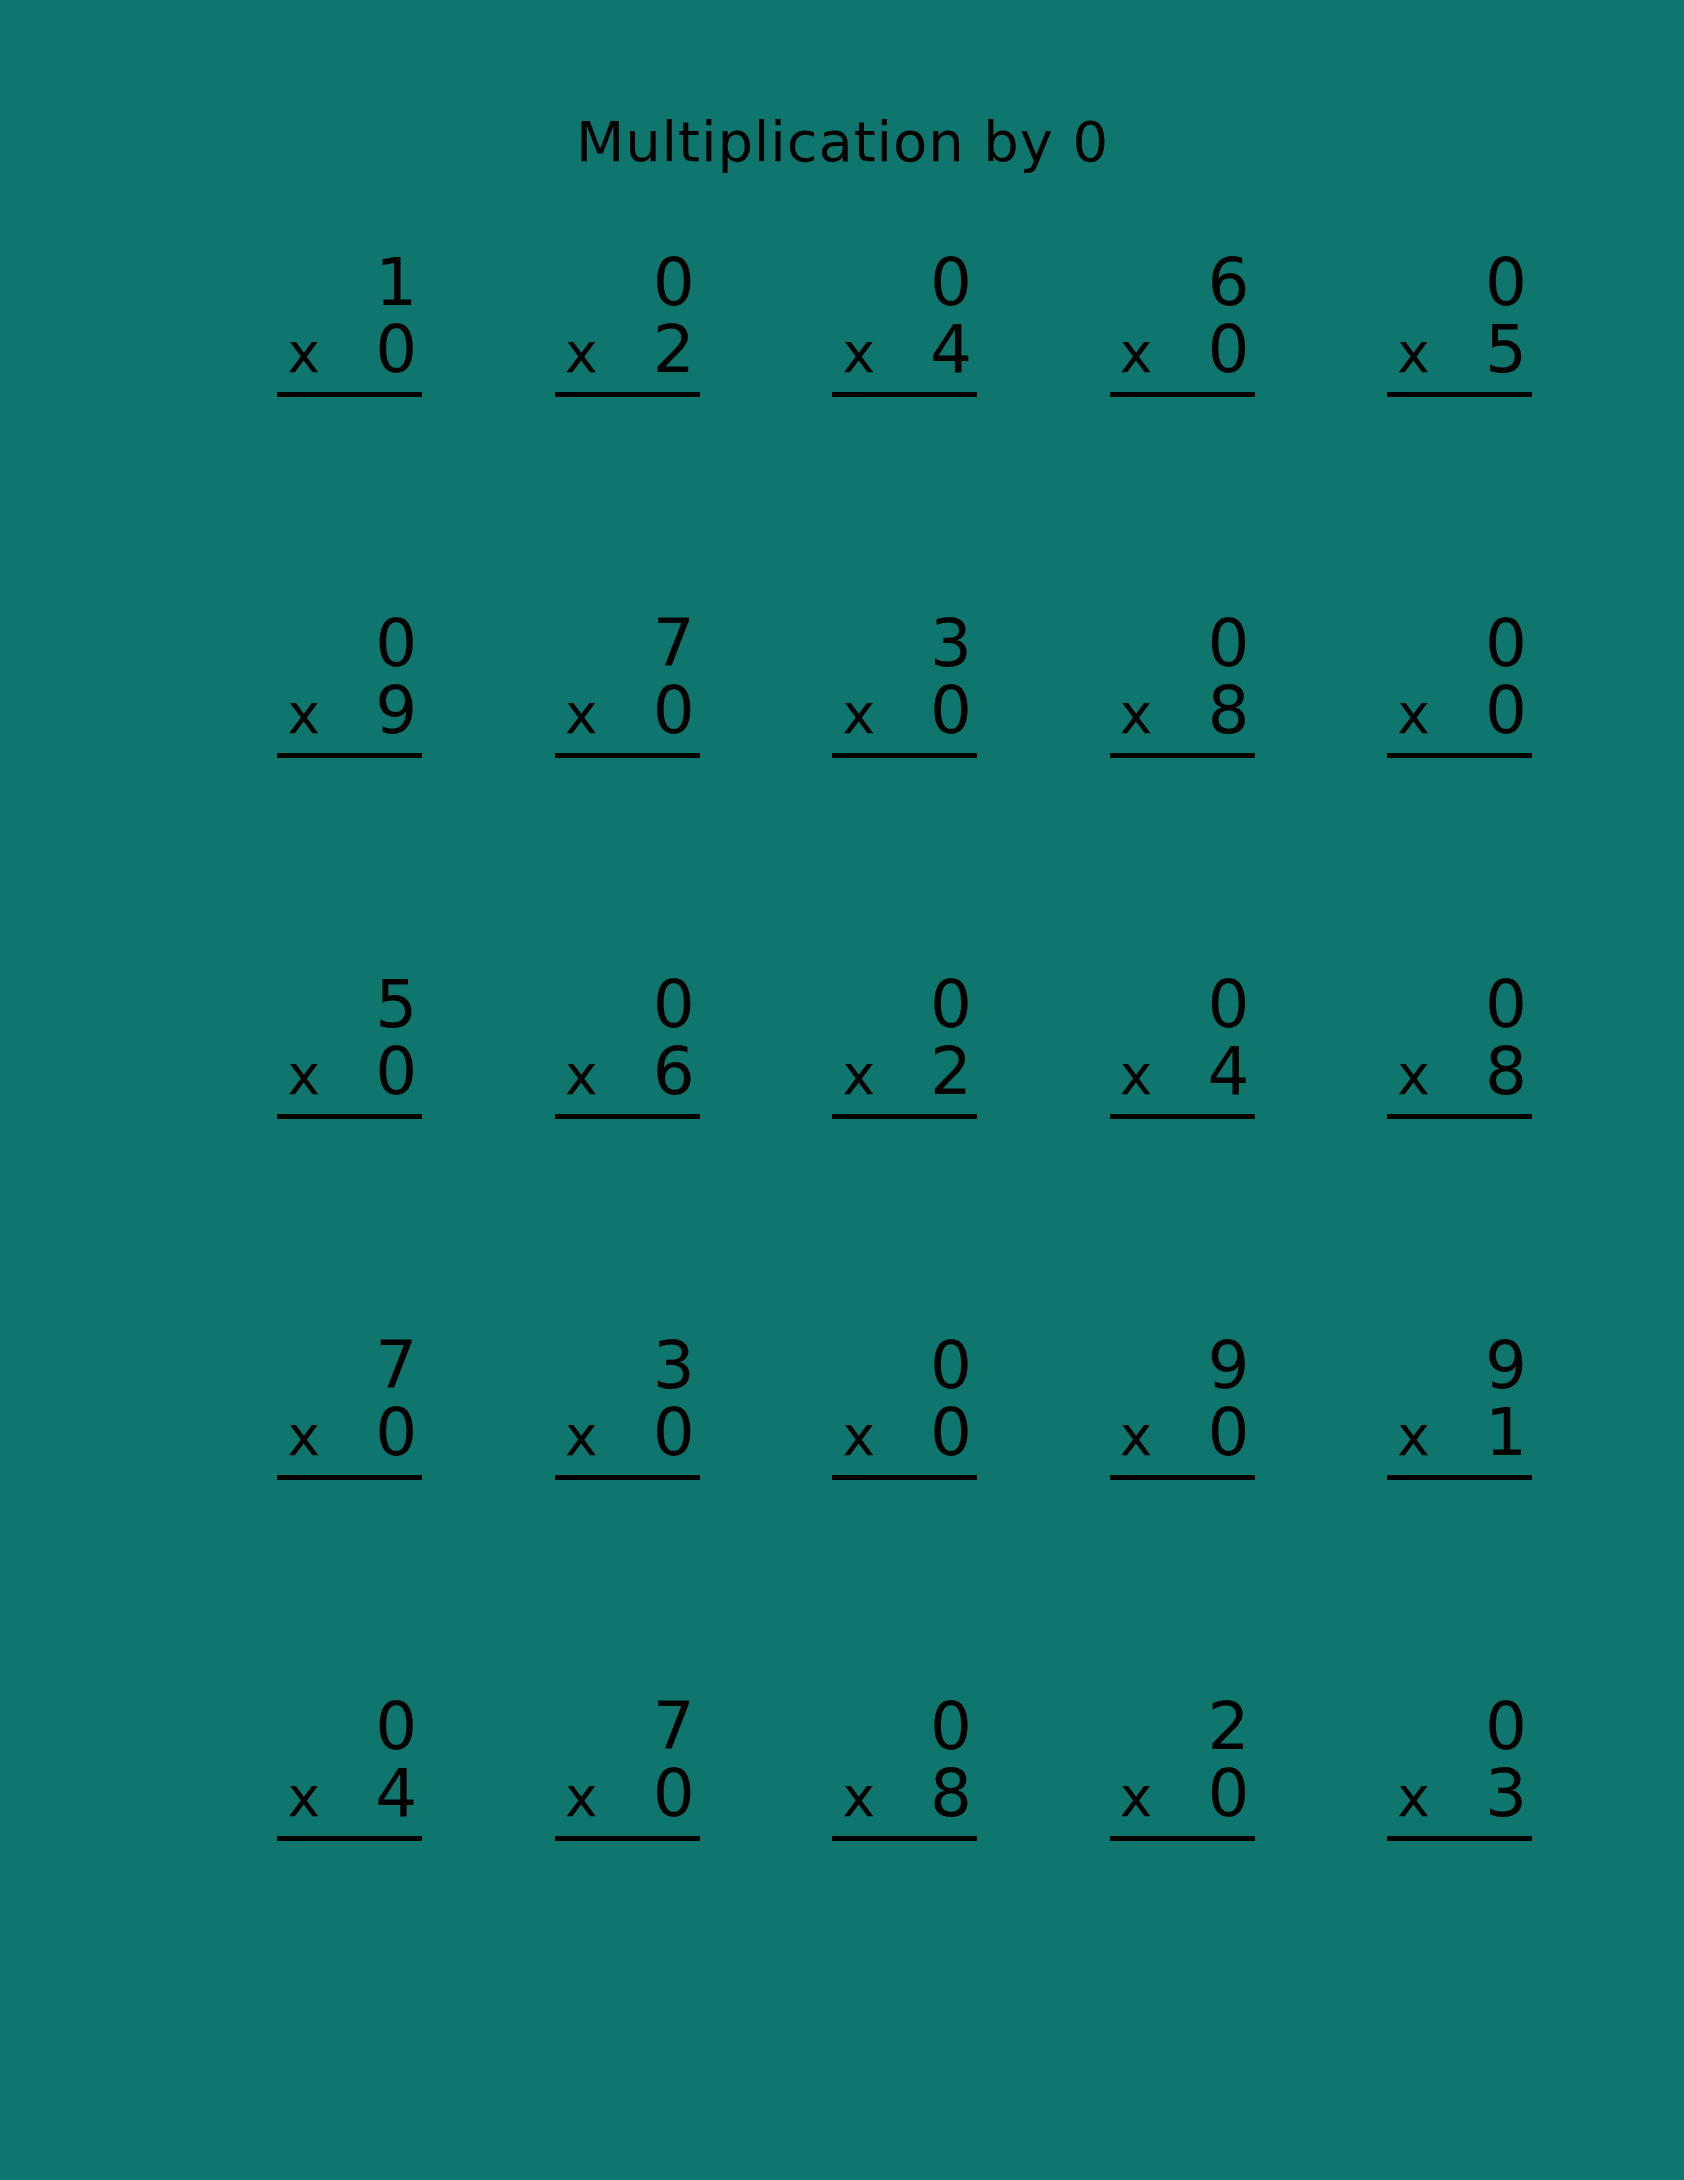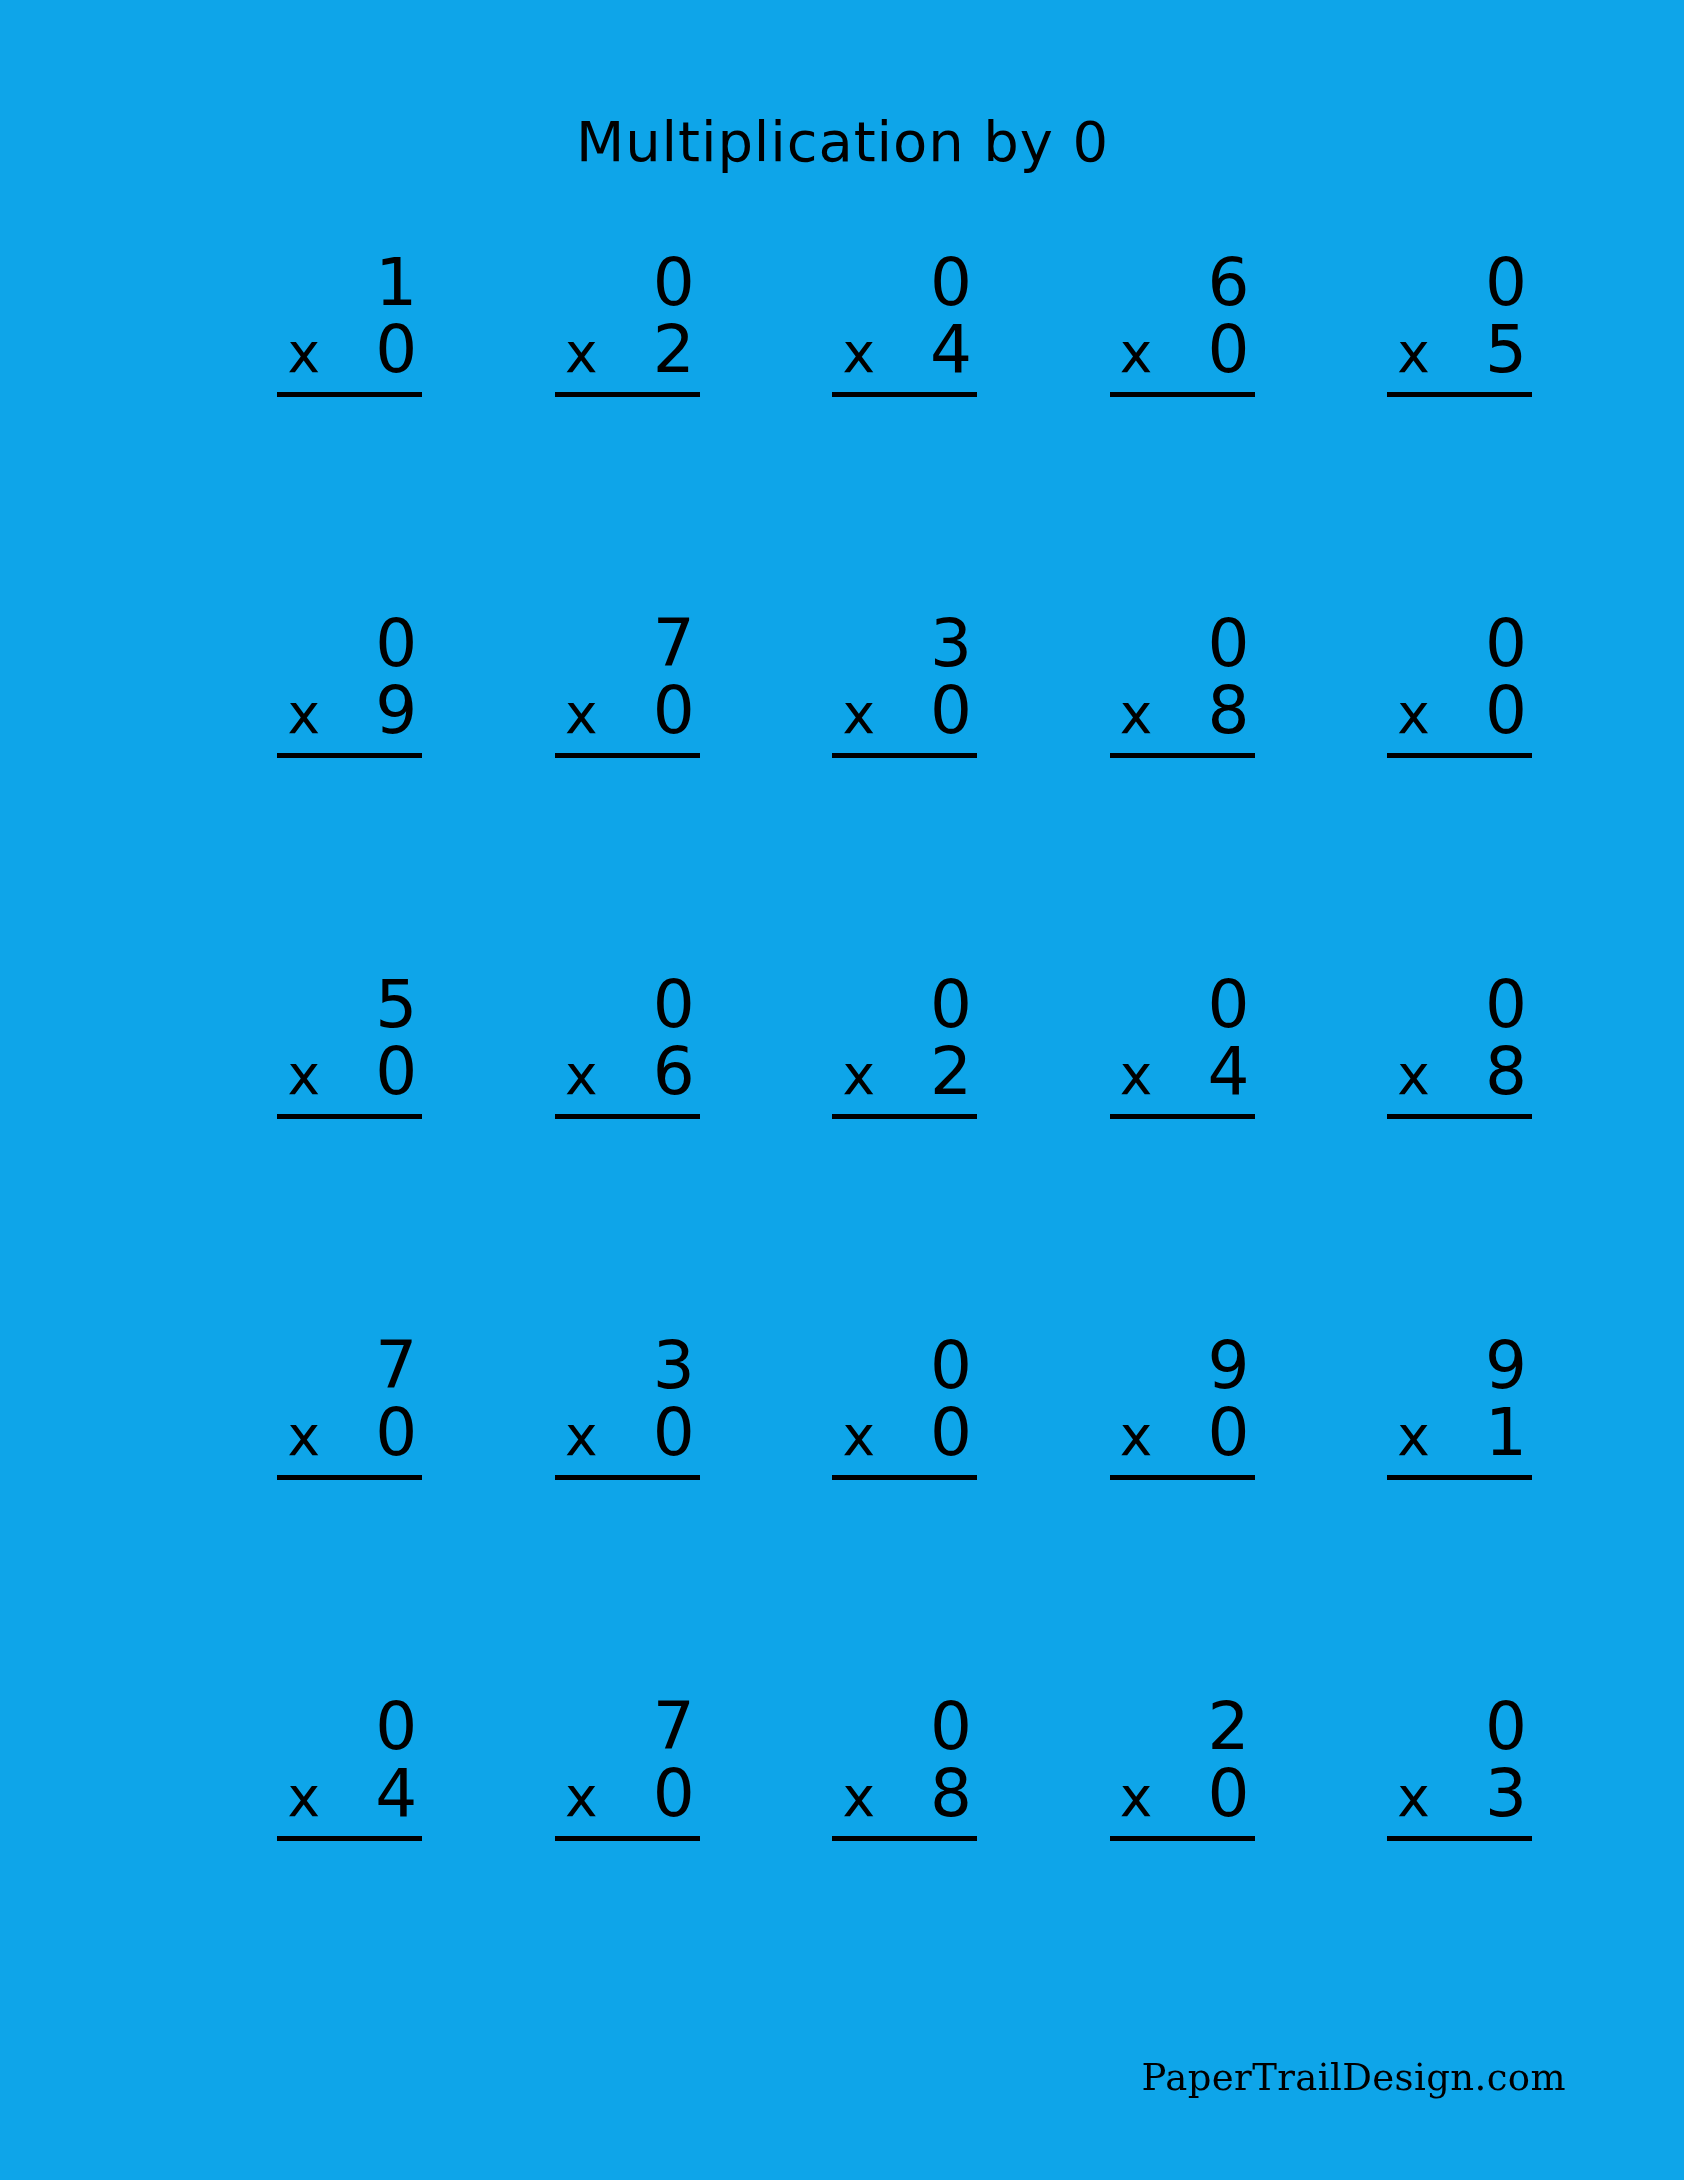--- a/index.html
+++ b/index.html
@@ -11,21 +11,21 @@
     width: 1685px;
     height: 2181px;
     font-family: "DejaVu Sans", sans-serif;
     color: #000000;
     overflow: hidden;
   }
   .page {
     position: relative;
     width: 1685px;
     height: 2181px;
-    background: #0ea5e9;
+    background: #0f766e;
     box-sizing: border-box;
   }
   .worksheet-title {
     text-align: center;
     font-size: 56px;
     font-weight: 400;
     letter-spacing: 0.9px;
     margin: 0;
     padding-top: 109px;
     font-family: "DejaVu Sans", sans-serif;
@@ -367,16 +367,15 @@
         <div class="bottom-row">
           <span class="op-sign">x</span>
           <span class="bottom-number">3</span>
         </div>
         <div class="answer-line"></div>
       </div>
     </div>
 
   </div>
 
-  <div class="footer">PaperTrailDesign.com</div>
 
 </div>
 
 
 </body></html>

